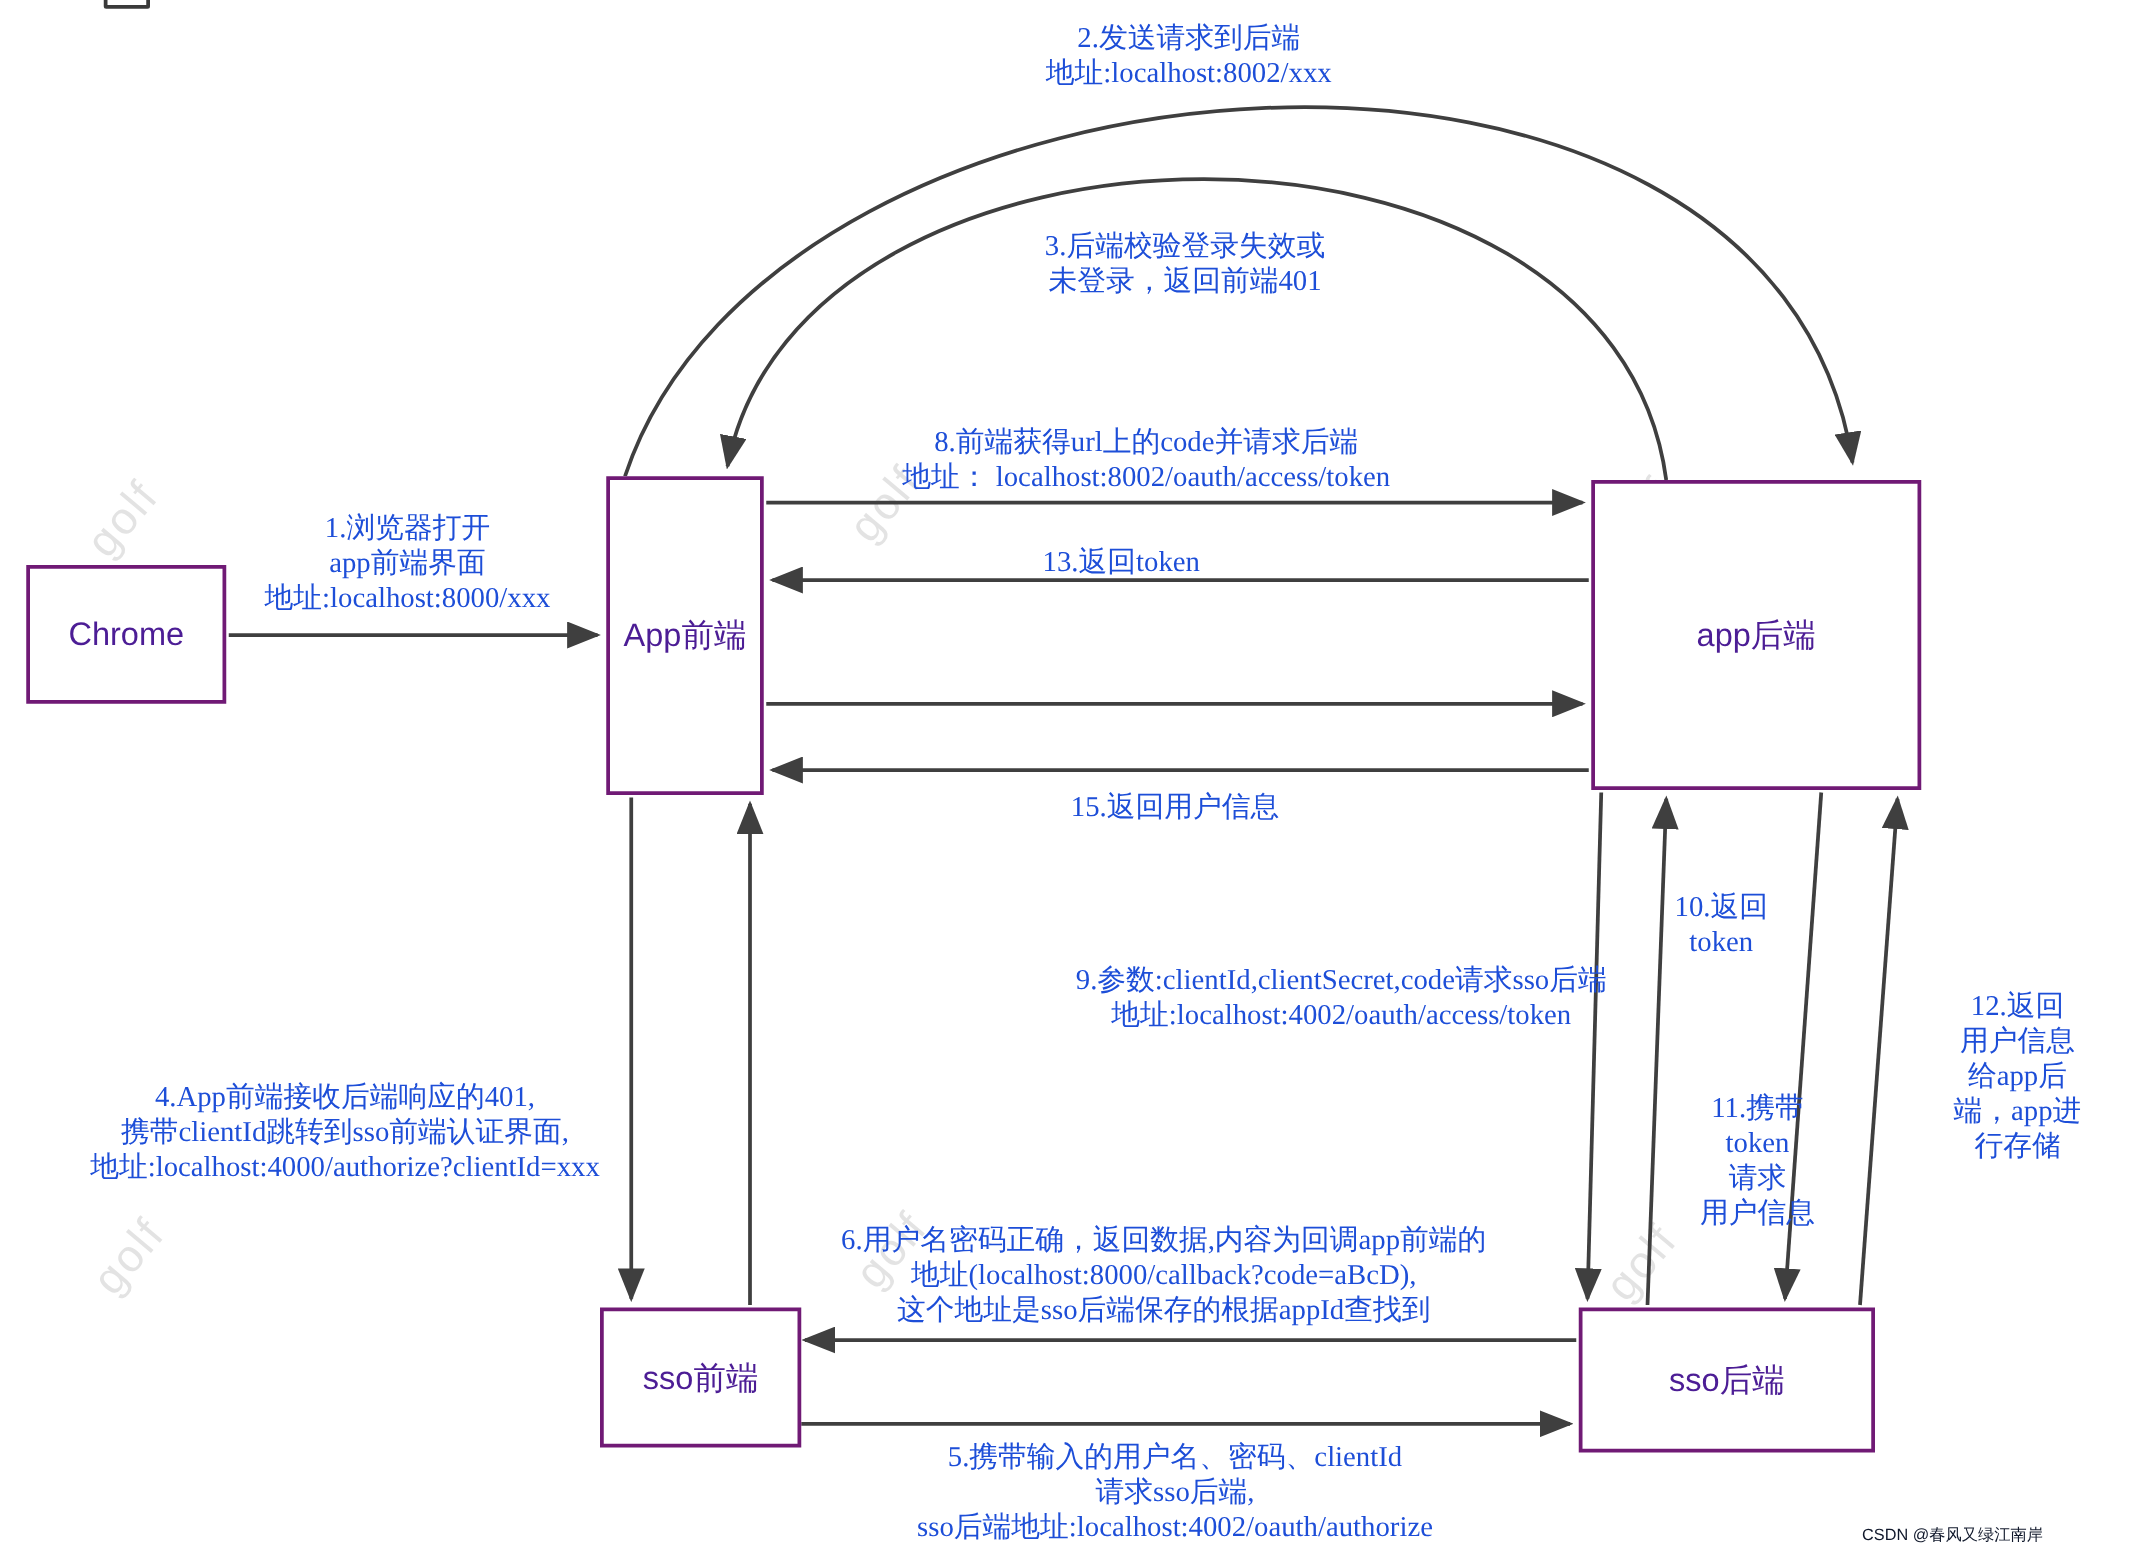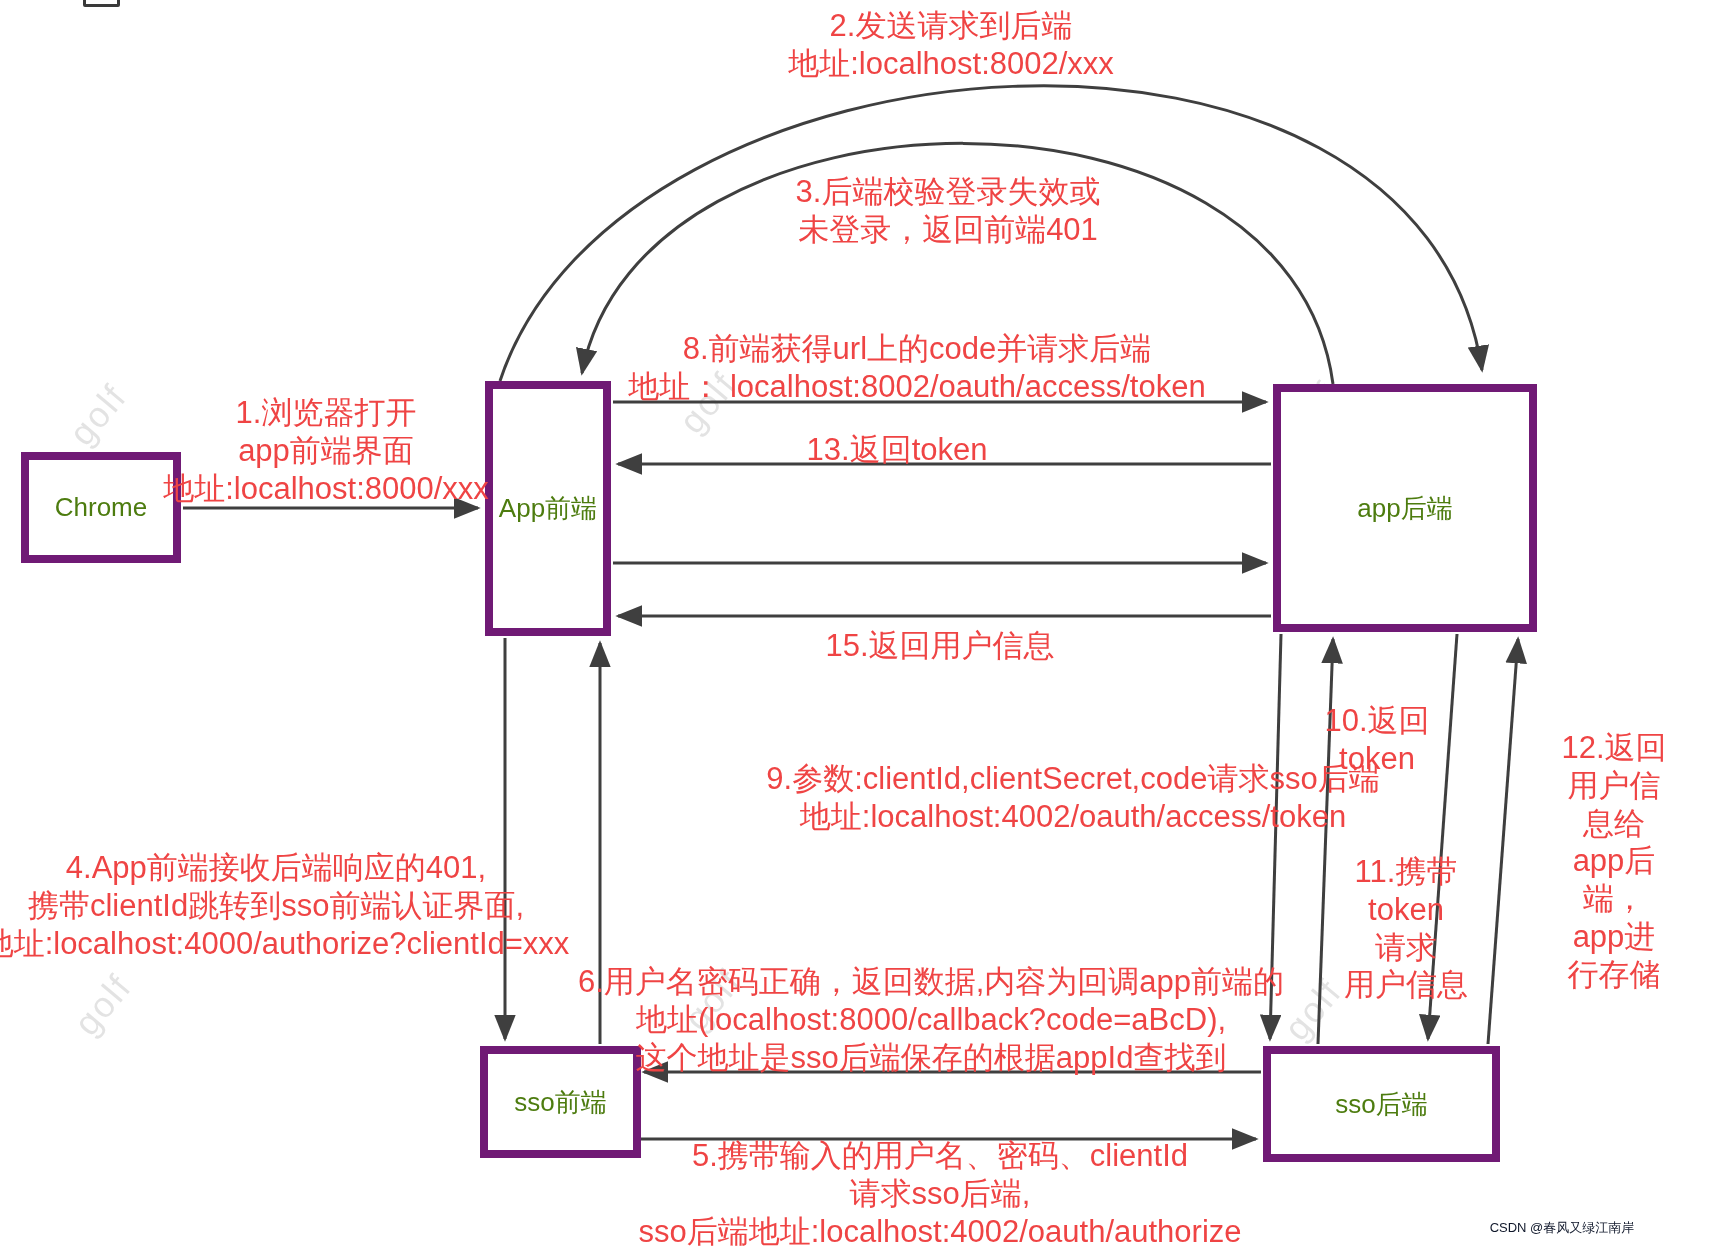--- a/index.html
+++ b/index.html
@@ -1,28 +1,28 @@
 <!DOCTYPE html>
 <html><head>
 <meta charset="utf-8">
 <style>
   html,body{margin:0;padding:0;background:#ffffff;}
   #canvas{
     position:relative;width:1725px;height:1246px;overflow:hidden;background:#ffffff;
     font-family:"Liberation Sans","DejaVu Sans",sans-serif;color:#3f3f3f;
   }
   .node{
-    position:absolute;box-sizing:border-box;border:8px solid #701a75;background:#ffffff;
+    position:absolute;box-sizing:border-box;border:3px solid #701a75;background:#ffffff;
     display:flex;align-items:center;justify-content:center;
-    font-size:26px;color:#4d7c0f;z-index:3;
+    font-size:26px;color:#4c1d95;z-index:3;
   }
   .lbl{
     position:absolute;transform:translate(-50%,-50%);
     white-space:pre-line;text-align:center;
-    font-size:31px;line-height:1.22;color:#ef4444;z-index:4;
+    font-size:23px;line-height:1.22;color:#1d4ed8;z-index:4;font-family:Liberation Serif, serif;
   }
   .watermark{
     position:absolute;transform:translate(-50%,-50%) rotate(-50deg);
     font-size:36px;letter-spacing:2px;color:rgba(60,60,60,0.14);
     z-index:1;user-select:none;
   }
   .credit{
     position:absolute;transform:translate(-50%,-50%);
     font-size:13px;color:#0f172a;z-index:4;white-space:nowrap;
   }

